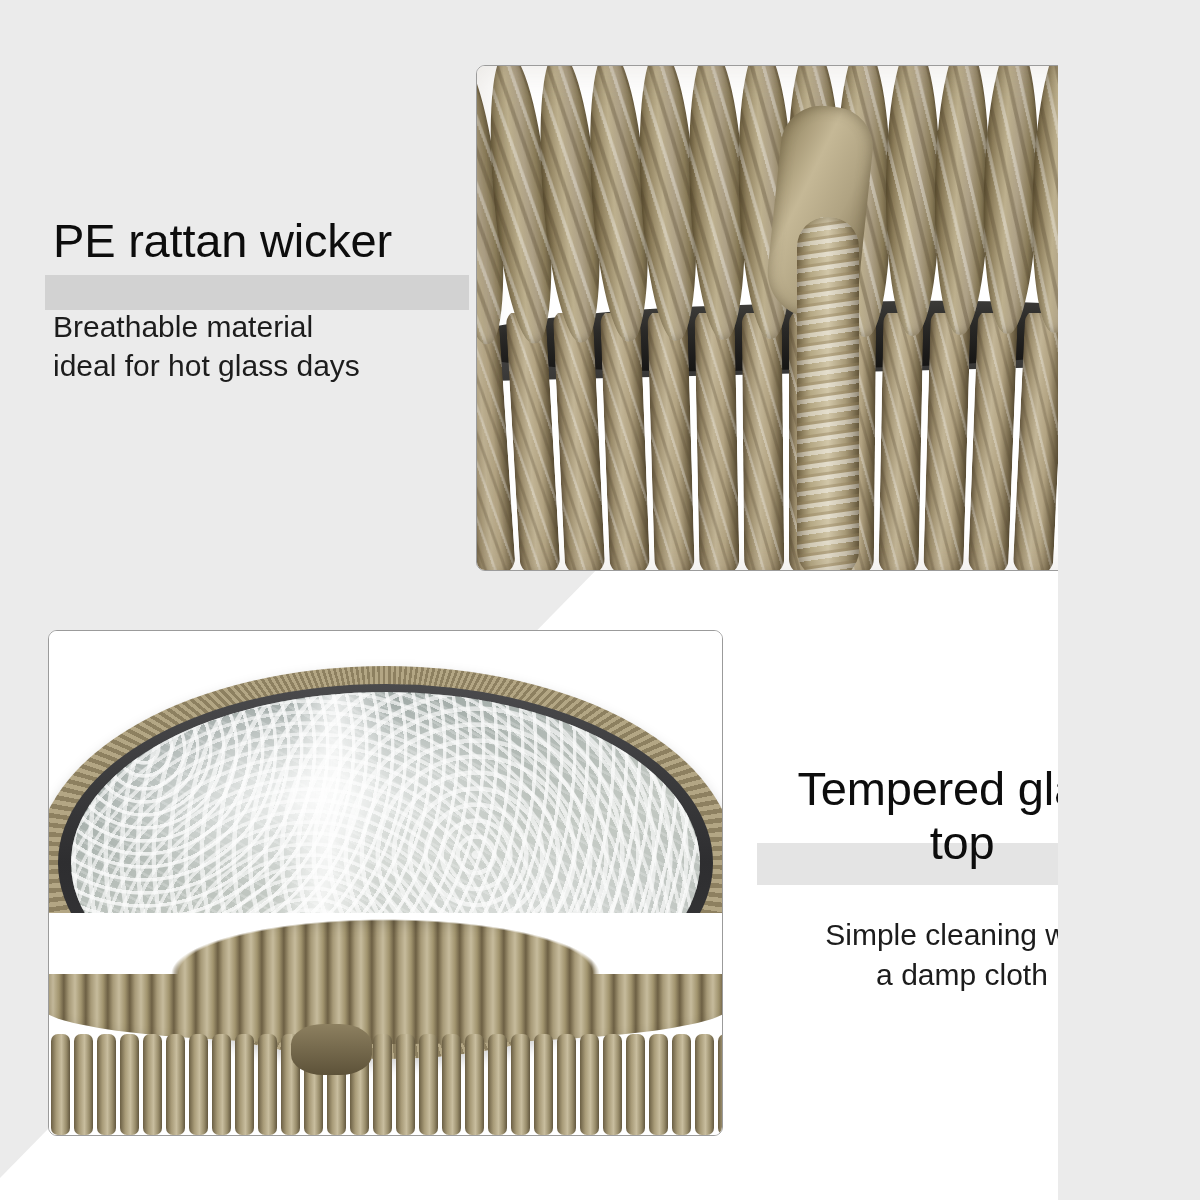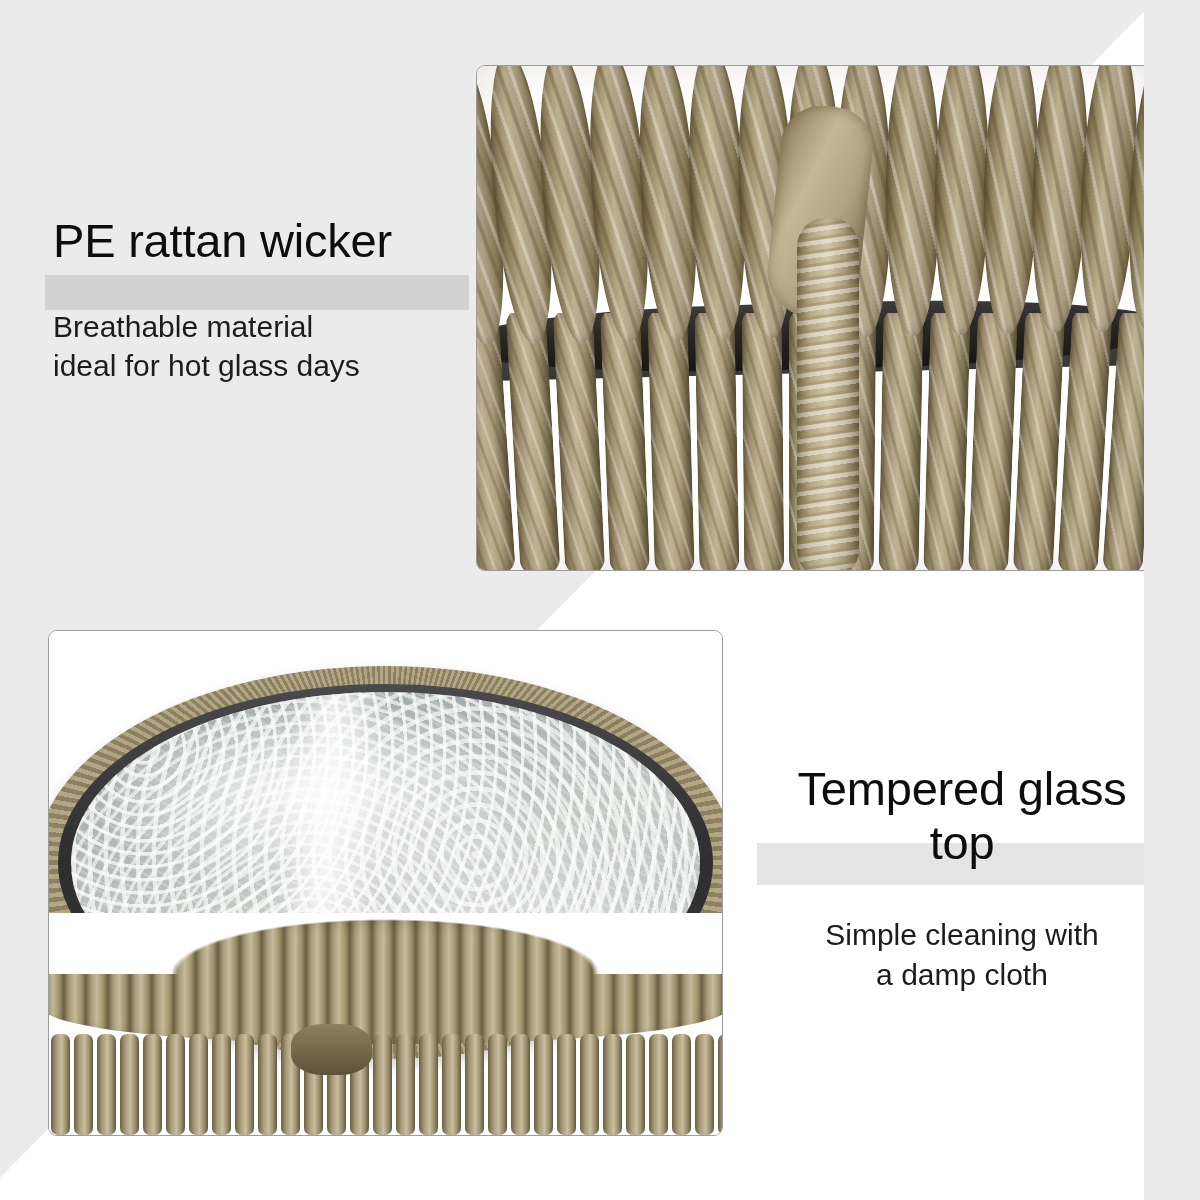--- a/index.html
+++ b/index.html
@@ -1,21 +1,21 @@
 <!DOCTYPE html>
 <html><head>
 <meta charset="utf-8">
 <style>
   html,body{margin:0;padding:0;}
   body{
     width:1200px;height:1200px;overflow:hidden;
     font-family:"Liberation Sans", sans-serif;
     background:#ebebeb;position:relative;
   }
-  #stage{position:absolute;inset:0;width:1144px;height:1200px;overflow:hidden;}
+  #stage{position:absolute;inset:0;width:1058px;height:1200px;overflow:hidden;}
 
   
   .bg-base{position:absolute;inset:0;background:#ebebeb;}
   .bg-diag{
     position:absolute;left:0;top:0;width:1200px;height:1200px;
     background:#ffffff;
     clip-path:polygon(1155px 0px, 1200px 0px, 1200px 1200px, 0px 1200px, 0px 1178px);
   }
 
   

